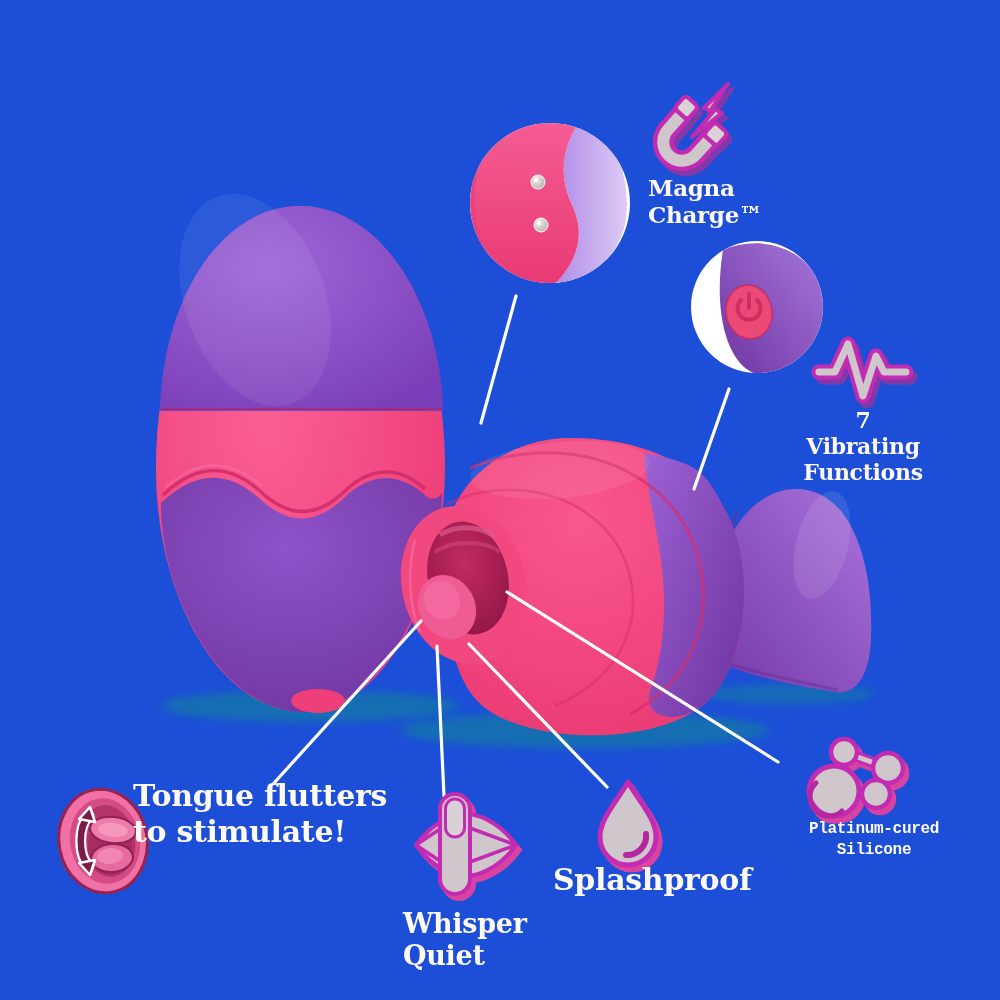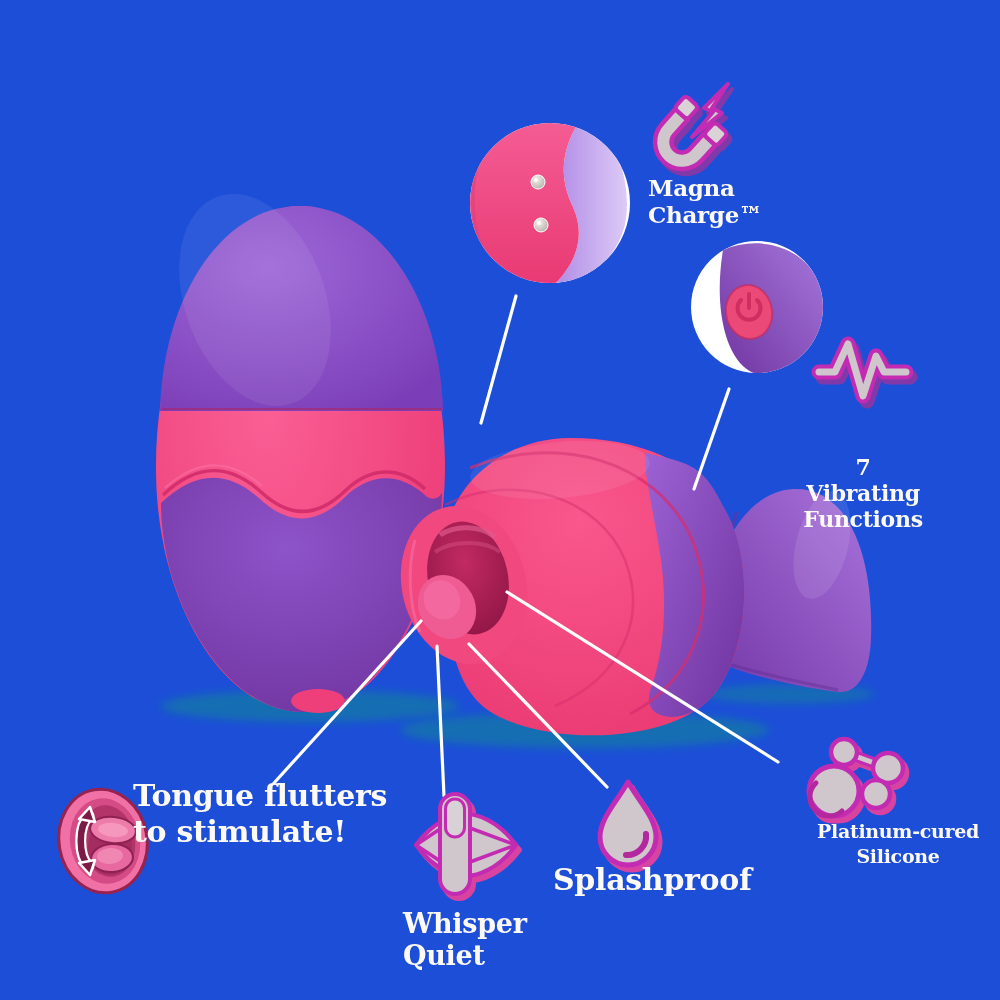--- a/index.html
+++ b/index.html
@@ -6,25 +6,25 @@
   .scene{position:relative;width:1000px;height:1000px;background:#1d4ed8;overflow:hidden;
          font-family:"DejaVu Serif",serif;}
   .scene-svg{position:absolute;left:0;top:0;}
   svg.icon{position:absolute;overflow:visible;}
   .sh-purple{filter:drop-shadow(4px 5px 0 #8139a9);}
   .sh-pink{filter:drop-shadow(4px 5px 0 #d843a1);}
   .label{position:absolute;color:#fdfaf5;font-weight:700;letter-spacing:-0.3px;line-height:1.18;}
   .l-left{text-align:left;}
   .l-center{text-align:center;}
   .lbl-magna{left:648px;top:174px;width:150px;font-size:23px;}
-  .lbl-vib{left:797px;top:408px;width:132px;font-size:22px;margin-top:47px;}
+  .lbl-vib{left:797px;top:408px;width:132px;font-size:22px;}
   .lbl-tongue{left:133px;top:778px;width:255px;font-size:30px;line-height:1.2;}
   .lbl-whisper{left:403px;top:896px;width:140px;font-size:27px;margin-top:12px;}
   .lbl-splash{left:553px;top:862px;width:170px;font-size:30px;}
-  .lbl-silicone{left:812px;top:819px;width:172px;font-size:19px;line-height:1.3;}
+  .lbl-silicone{left:788px;top:819px;width:172px;font-size:16px;line-height:1.3;font-family:Liberation Mono, monospace;}
 </style>
 </head>
 <body>
 
 <div class="scene">
 
   <svg class="scene-svg" width="1000" height="1000" viewBox="0 0 1000 1000">
     <defs>
       <radialGradient id="gPinkEgg" cx="38%" cy="40%" r="75%">
         <stop offset="0%" stop-color="#fa5f94"></stop>

